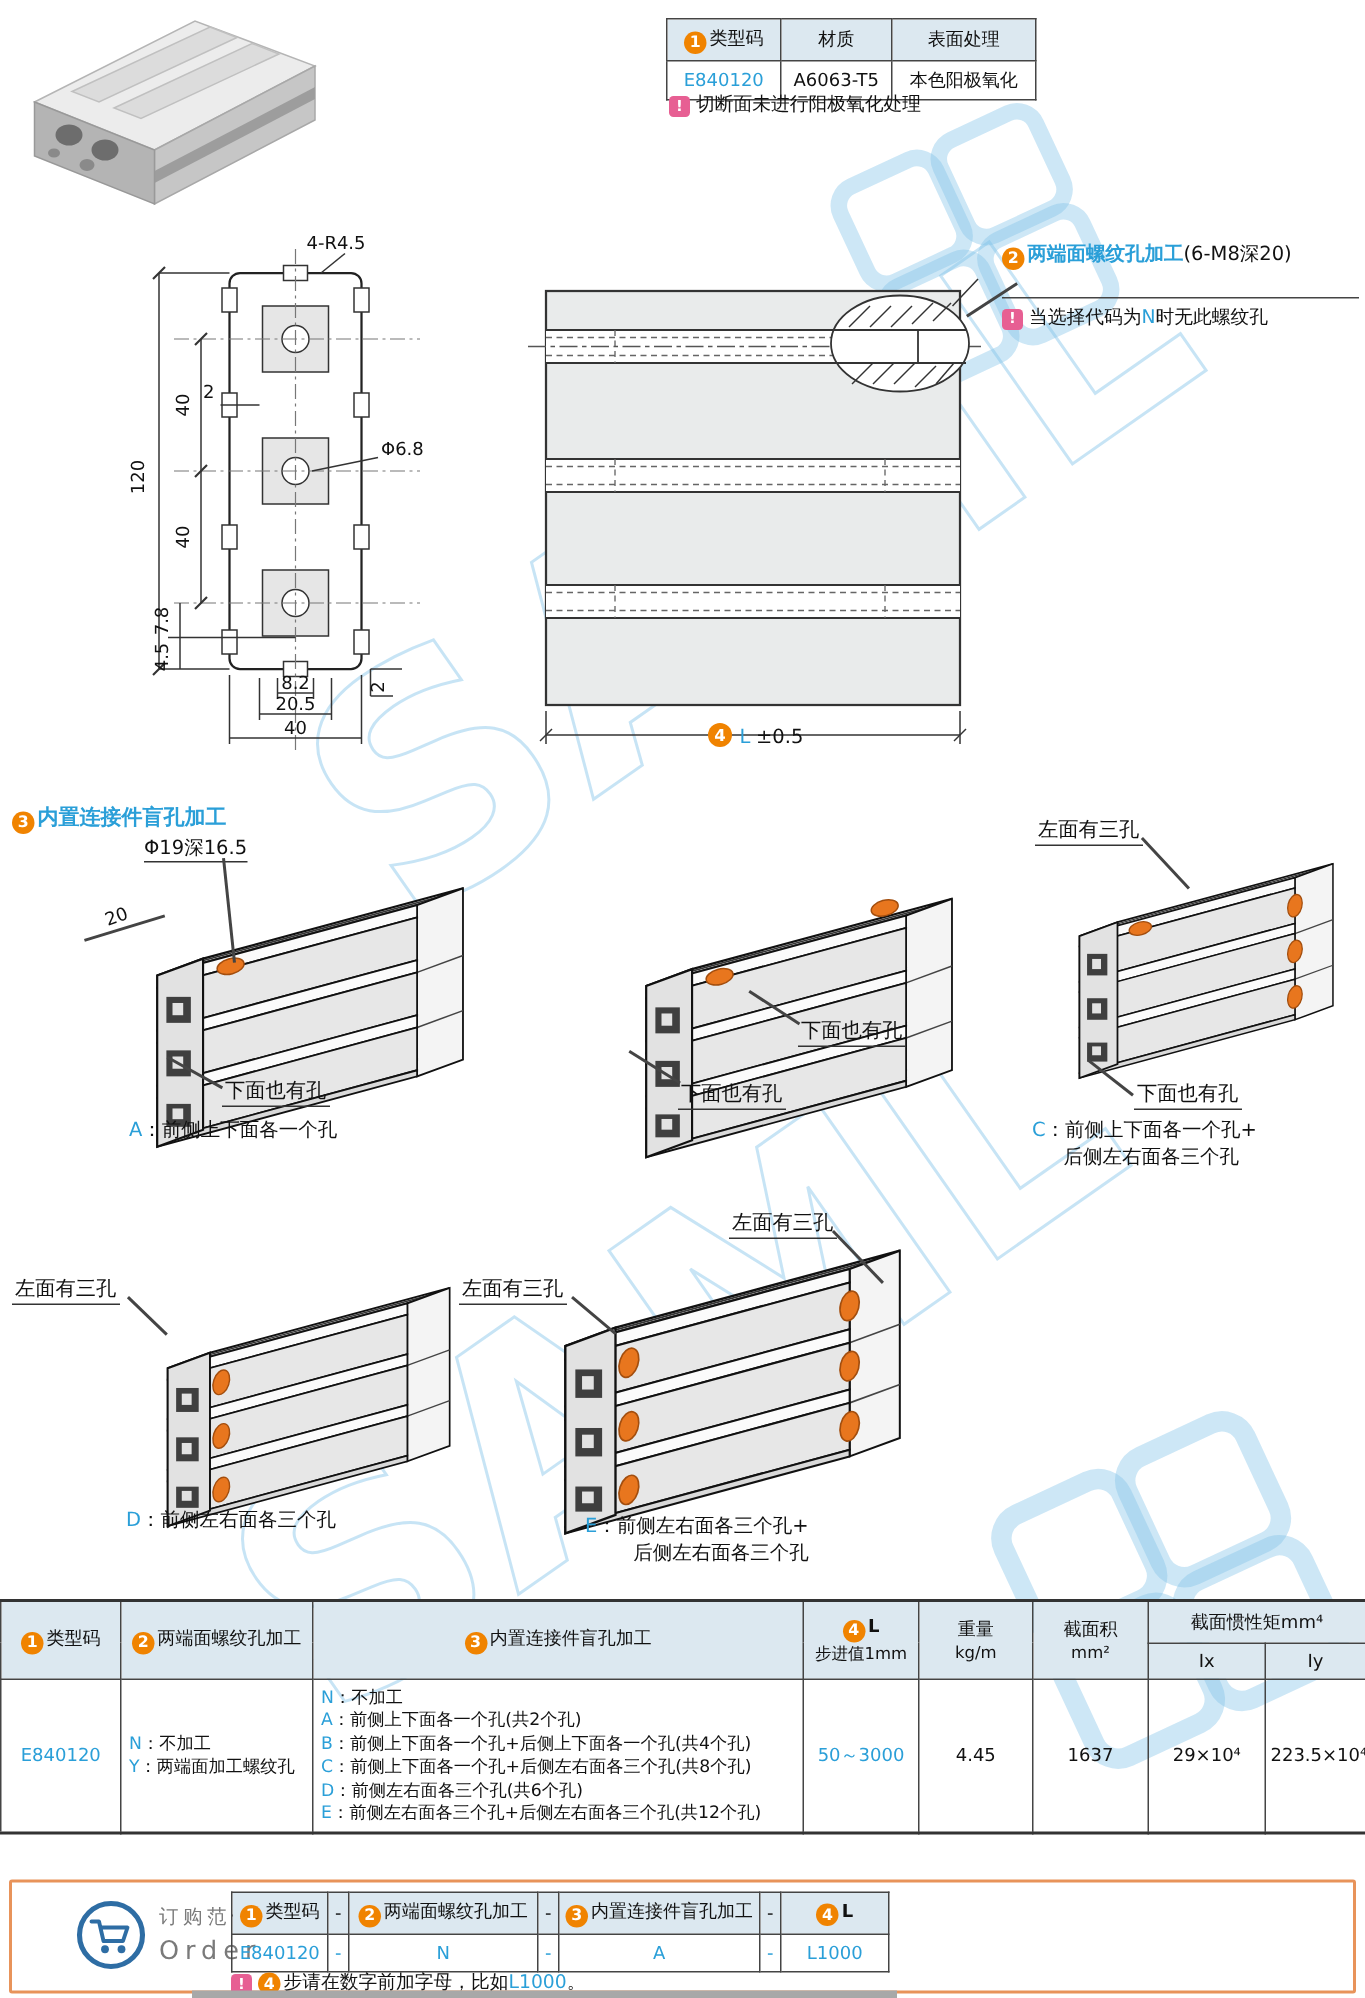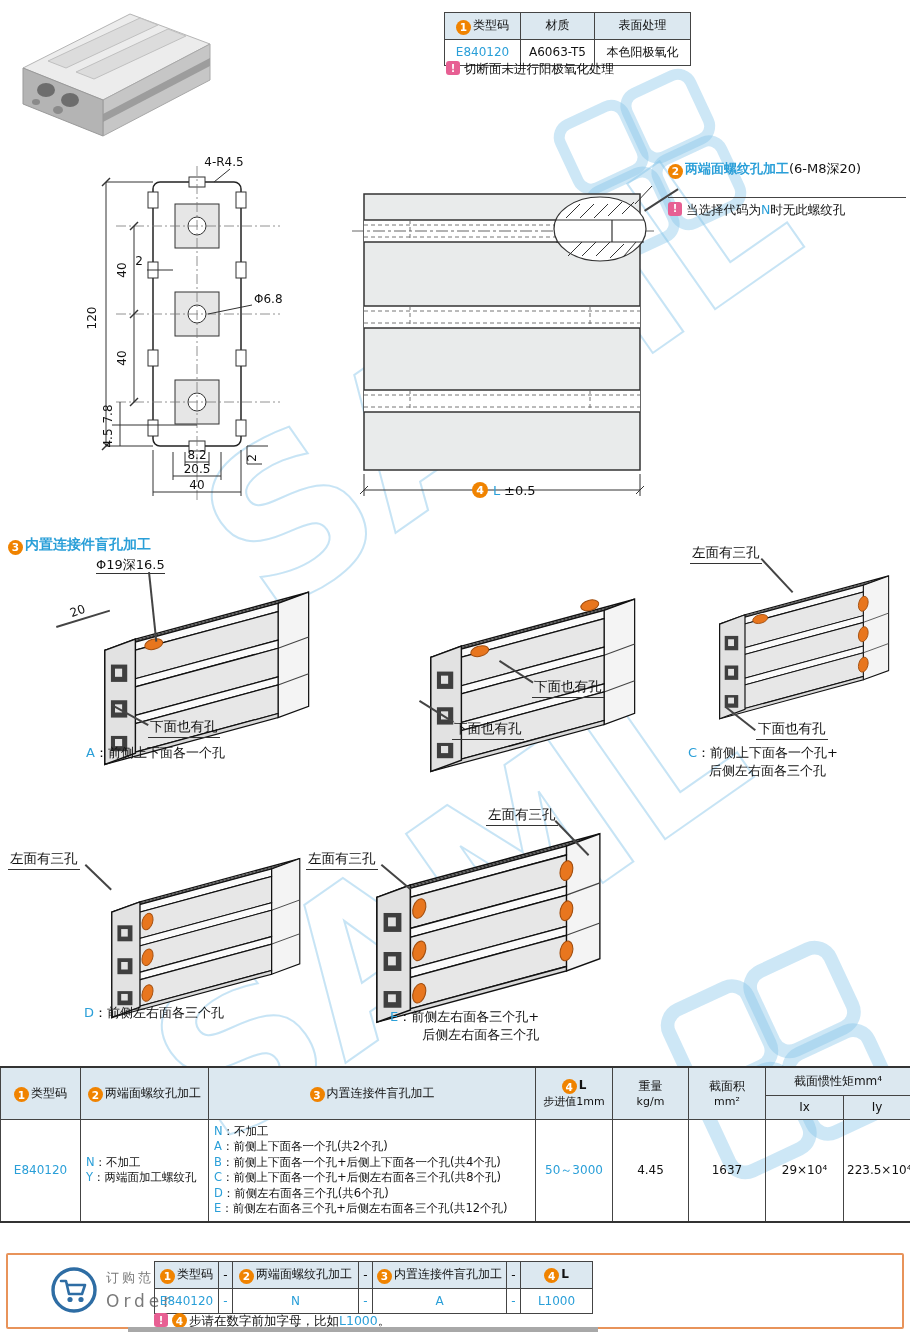--- a/index.html
+++ b/index.html
@@ -24,21 +24,21 @@
   .spec td.lft{text-align:left;padding-left:5px;}
   .spec .opt{line-height:15.5px;font-size:11.5px;white-space:nowrap;}
   .sub{font-size:11px;text-align:center;}
   .cap{font-size:13px;white-space:nowrap;}
   .cap .ind{padding-left:21px;}
   .callout{font-size:13.5px;border-bottom:1.5px solid #333;padding:0 2px 1px 2px;white-space:nowrap;}
   .lead{position:absolute;height:1.5px;background:#444;transform-origin:0 0;}
   .wm{position:absolute;color:transparent;-webkit-text-stroke:2px rgba(130,195,232,0.45);
       font-weight:bold;pointer-events:none;}
   .sec-title{font-size:14px;font-weight:bold;}
-  .note-line{display:flex;align-items:flex-start;font-size:12.5px;}
+  .note-line{display:flex;align-items:flex-end;font-size:12.5px;}
 </style>
 </head>
 <body>
 
 <div class="page">
 
   <div class="wm" style="left:170px;top:250px;font-size:210px;transform:rotate(-35deg);">SAML</div>
   <div class="wm" style="left:120px;top:780px;font-size:210px;transform:rotate(-35deg);">SAML</div>
   <svg class="abs" style="left:545px;top:60px;" width="210" height="210" viewBox="0 0 210 210">
     <g fill="none" stroke="rgba(130,195,232,0.40)" stroke-width="11" transform="rotate(20 105 105)">

